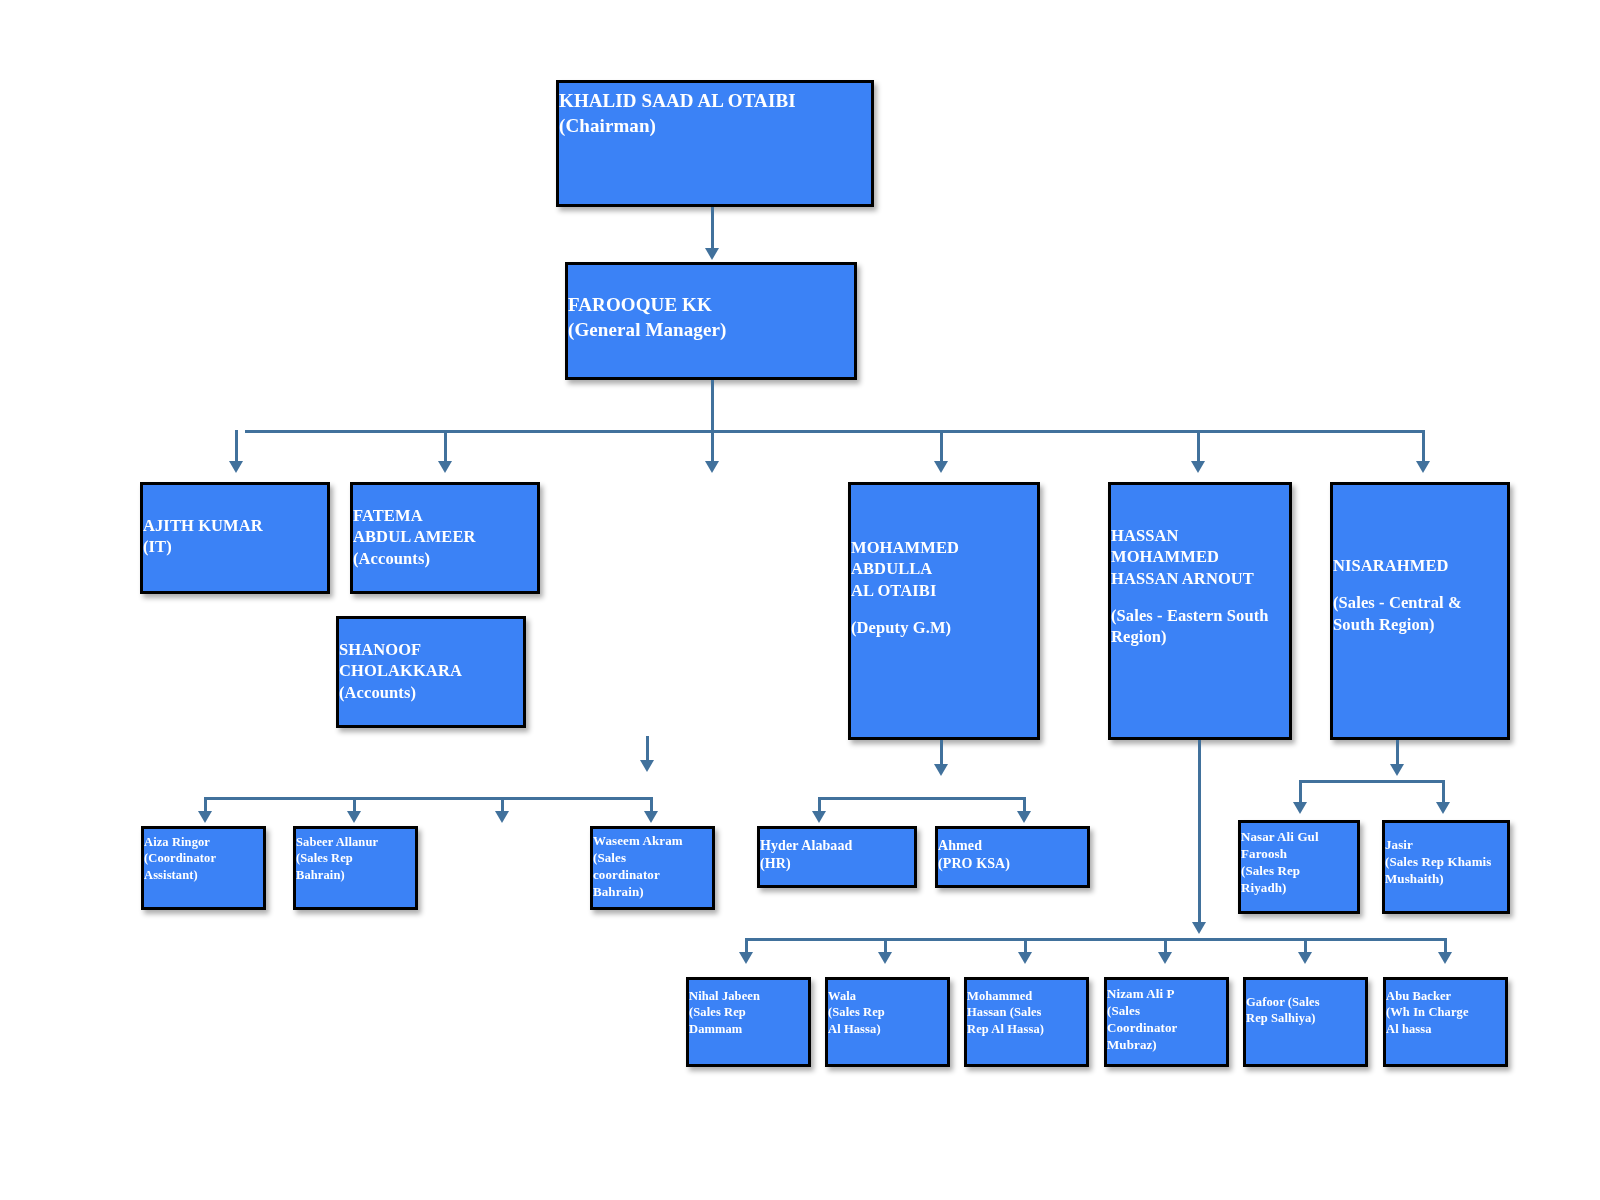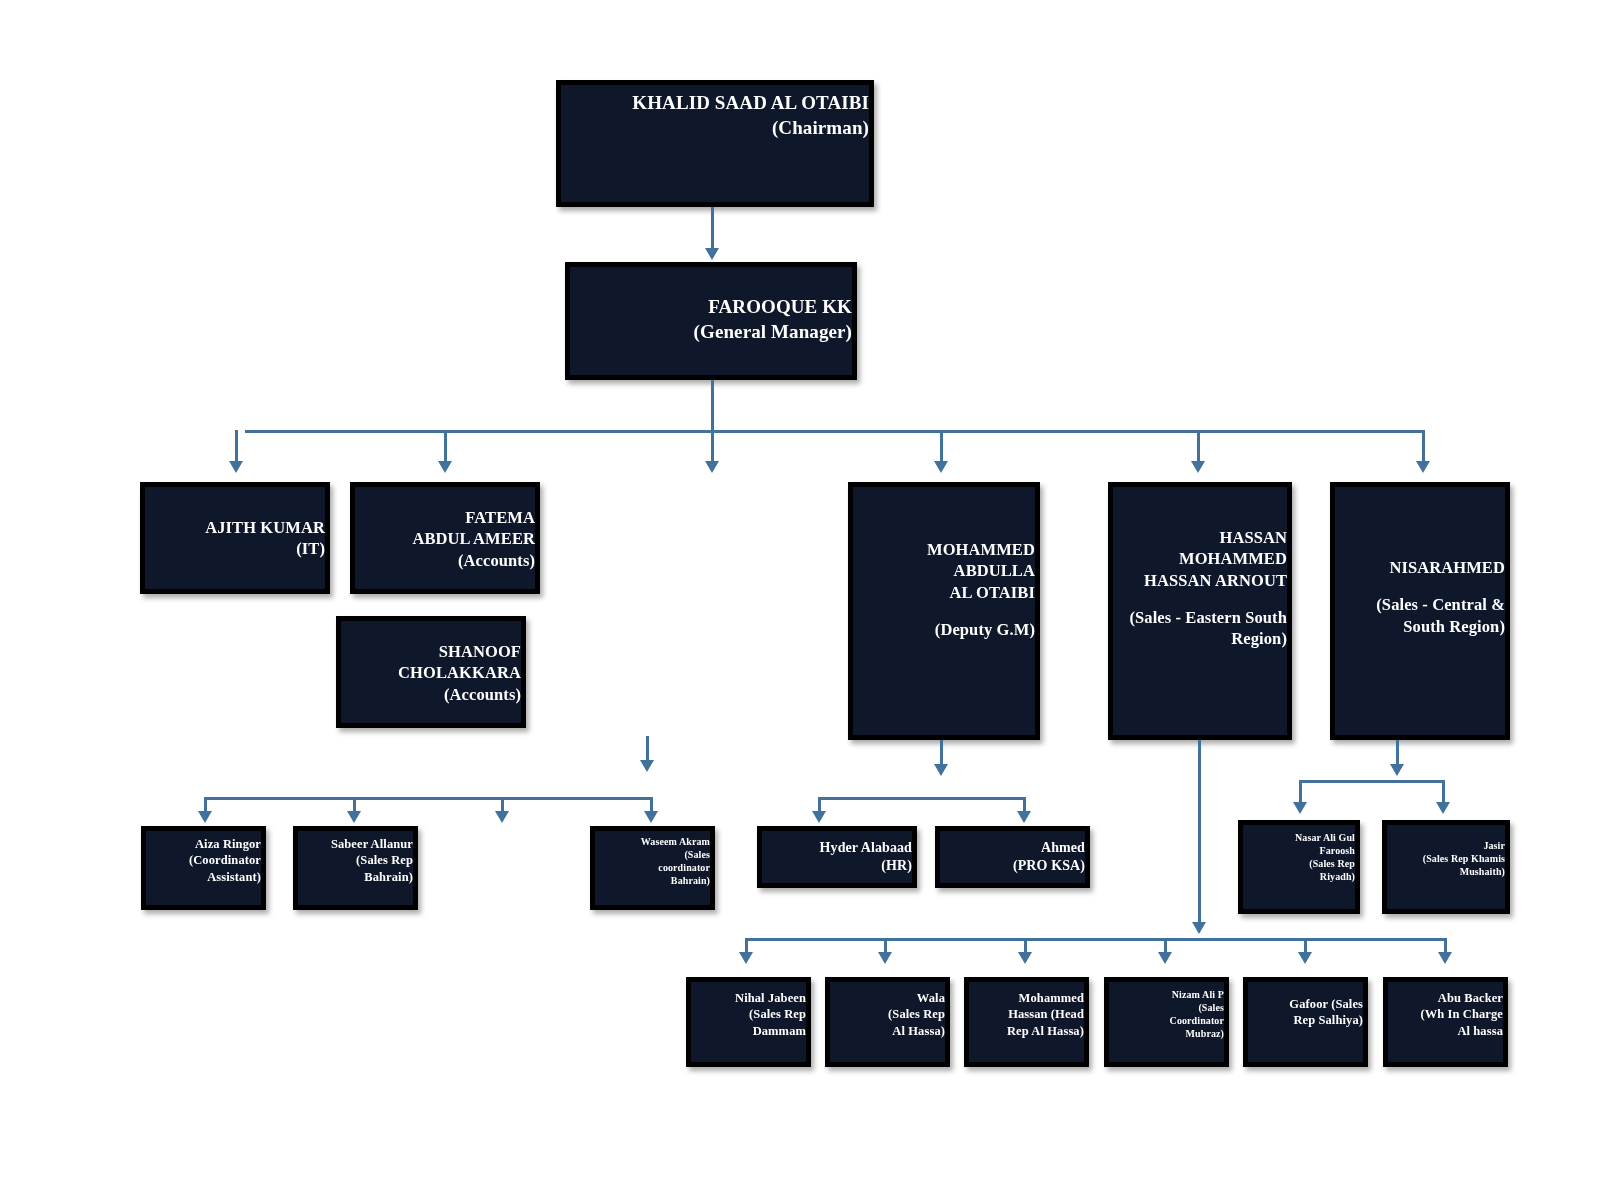--- a/index.html
+++ b/index.html
@@ -5,42 +5,42 @@
   html,body{margin:0;padding:0;background:#ffffff;}
   body{
     width:1600px;height:1200px;overflow:hidden;
     font-family:"Liberation Serif","DejaVu Serif",serif;
   }
   #chart{position:relative;width:1600px;height:1200px;}
 
   
   .node{
     position:absolute;
-    background:#0f172a;
+    background:#3b82f6;
     color:#ffffff;
     box-sizing:border-box;
-    text-align:right;
+    text-align:left;
     font-weight:bold;
     line-height:1.30;
     letter-spacing:.1px;
     
-    border:5px solid #000000;
+    border:3px solid #000000;
     box-shadow:3px 4px 5px rgba(0,0,0,.32);
     display:block;
     padding-top:6px;
     overflow:visible;
   }
   .node .ln{display:block;white-space:nowrap;}
   .node .sp{display:block;height:.95em;}
 
   .t-xl{font-size:19px;}
   .t-md{font-size:16.5px;}
   .t-sm{font-size:14px;}
   .t-xs{font-size:12.5px;}
-  .t-xxs{font-size:10px;}
+  .t-xxs{font-size:13px;}
 
   
   .vline,.hline{position:absolute;background:#41719c;}
   .vline{width:3px;}
   .hline{height:3px;}
   .arrow{
     position:absolute;width:0;height:0;
     border-left:7px solid transparent;
     border-right:7px solid transparent;
     border-top:12px solid #41719c;
@@ -226,21 +226,21 @@
   </div>
 
   <div class="node t-xs" style="left:825px;top:977px;width:125px;height:90px;padding-top:8px;">
     <span class="ln">Wala</span>
     <span class="ln">(Sales Rep</span>
     <span class="ln">Al Hassa)</span>
   </div>
 
   <div class="node t-xs" style="left:964px;top:977px;width:125px;height:90px;padding-top:8px;">
     <span class="ln">Mohammed</span>
-    <span class="ln">Hassan (Head</span>
+    <span class="ln">Hassan (Sales</span>
     <span class="ln">Rep  Al Hassa)</span>
   </div>
 
   <div class="node t-xxs" style="left:1104px;top:977px;width:125px;height:90px;padding-top:6px;">
     <span class="ln">Nizam Ali P</span>
     <span class="ln">(Sales</span>
     <span class="ln">Coordinator</span>
     <span class="ln">Mubraz)</span>
   </div>
 

